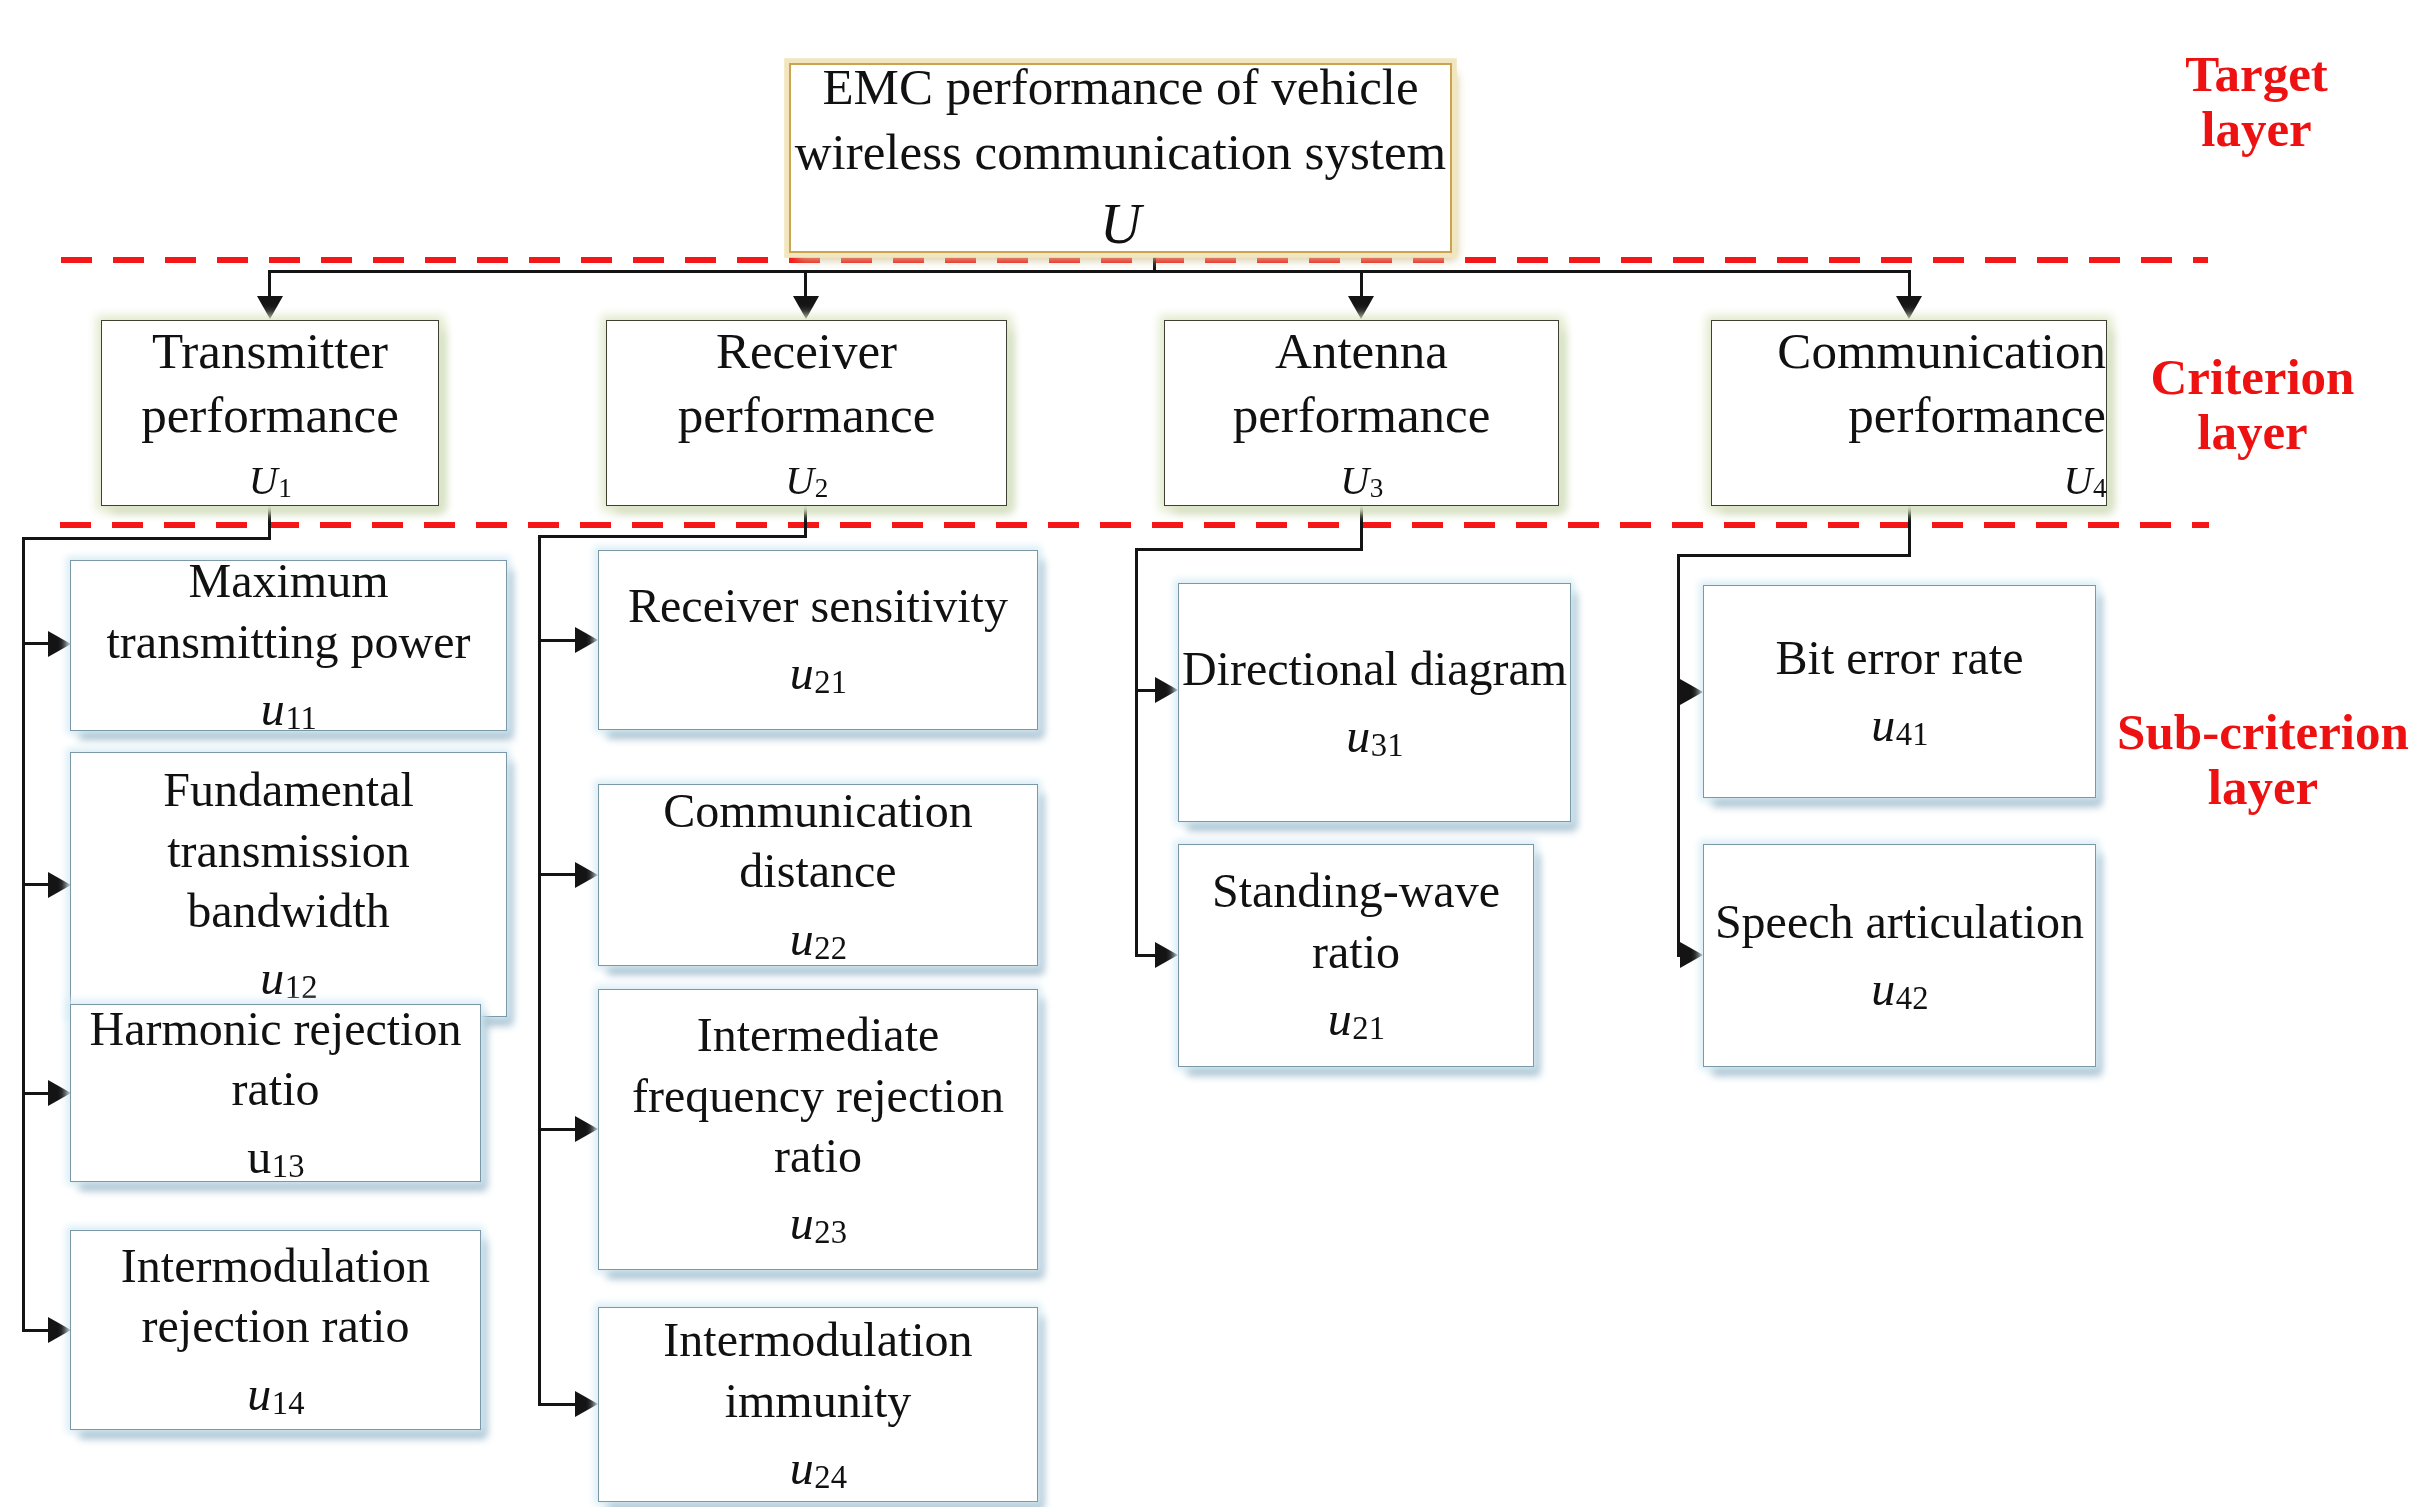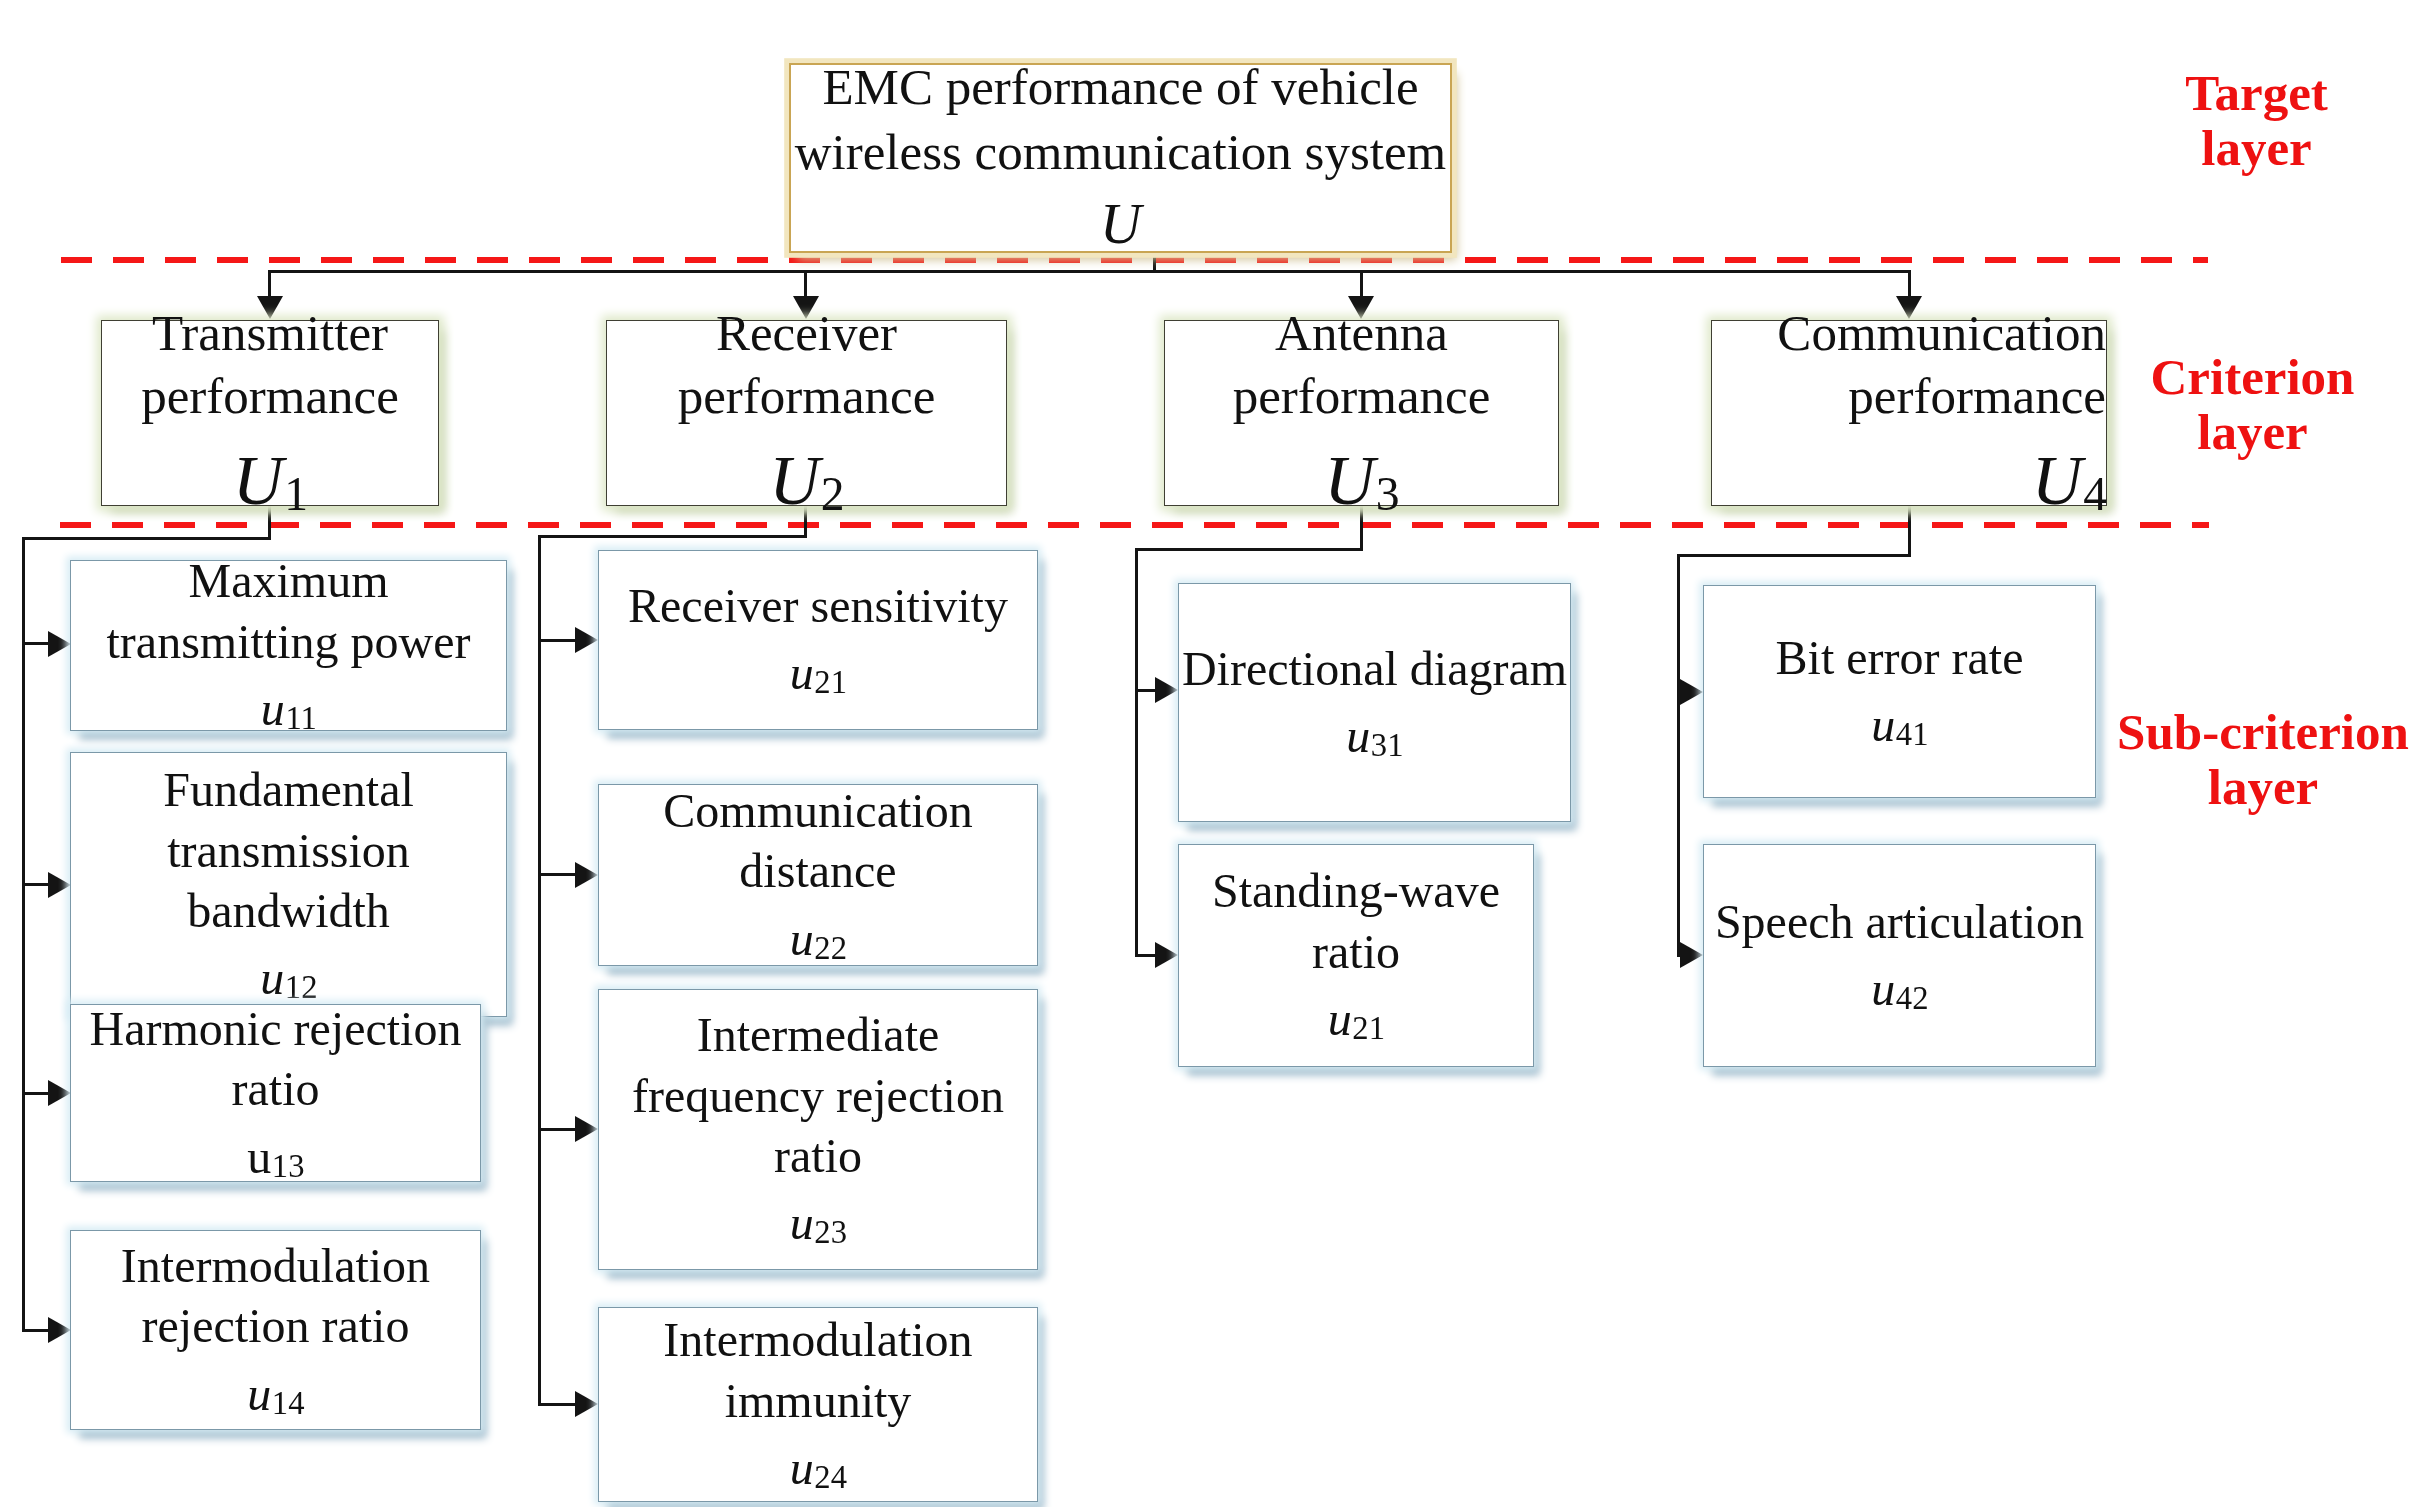--- a/index.html
+++ b/index.html
@@ -31,21 +31,21 @@
     box-shadow:0 0 9.6px 5.5px #dfe9ca, 6.8px 8.2px 9.6px -2px #b9c5a0;
     font-size:51px;line-height:1.25;
   }
   .sub-box{
     border:1.4px solid #7b98a8;
     box-shadow:0 0 7.5px 4.1px #d9edf5, 7.5px 9px 8.2px -1.4px #96b3c5;
     font-size:48px;line-height:1.26;
   }
   .sym{font-style:italic;}
   .target-box .sym-line{font-size:57px;margin-top:4.1px;}
-  .criterion-box .sym-line{font-size:70px;margin-top:8px;}
+  .criterion-box .sym-line{font-size:40px;margin-top:8px;}
   .sub-box .code{font-size:48px;margin-top:6.8px;}
   .code .roman{font-style:normal;}
   sub.idx{
     font-size:0.68em;
     line-height:0;
     position:relative;top:0.12em;left:0.02em;
     vertical-align:baseline;
   }
   
   .layer-label{
@@ -80,21 +80,21 @@
   }
 </style>
 </head>
 <body>
 
 <div id="canvas">
 
   <div class="dash" style="left:61px;top:257px;width:2147px;"></div>
   <div class="dash" style="left:60px;top:522px;width:2149px;"></div>
 
-  <div class="layer-label" style="left:2120px;top:66px;width:273px;">
+  <div class="layer-label" style="left:2120px;top:47px;width:273px;">
     <div>Target</div>
     <div>layer</div>
   </div>
   <div class="layer-label" style="left:2116px;top:350px;width:273px;">
     <div>Criterion</div>
     <div>layer</div>
   </div>
   <div class="layer-label" style="left:2113px;top:705px;width:300px;">
     <div>Sub-criterion</div>
     <div>layer</div>

